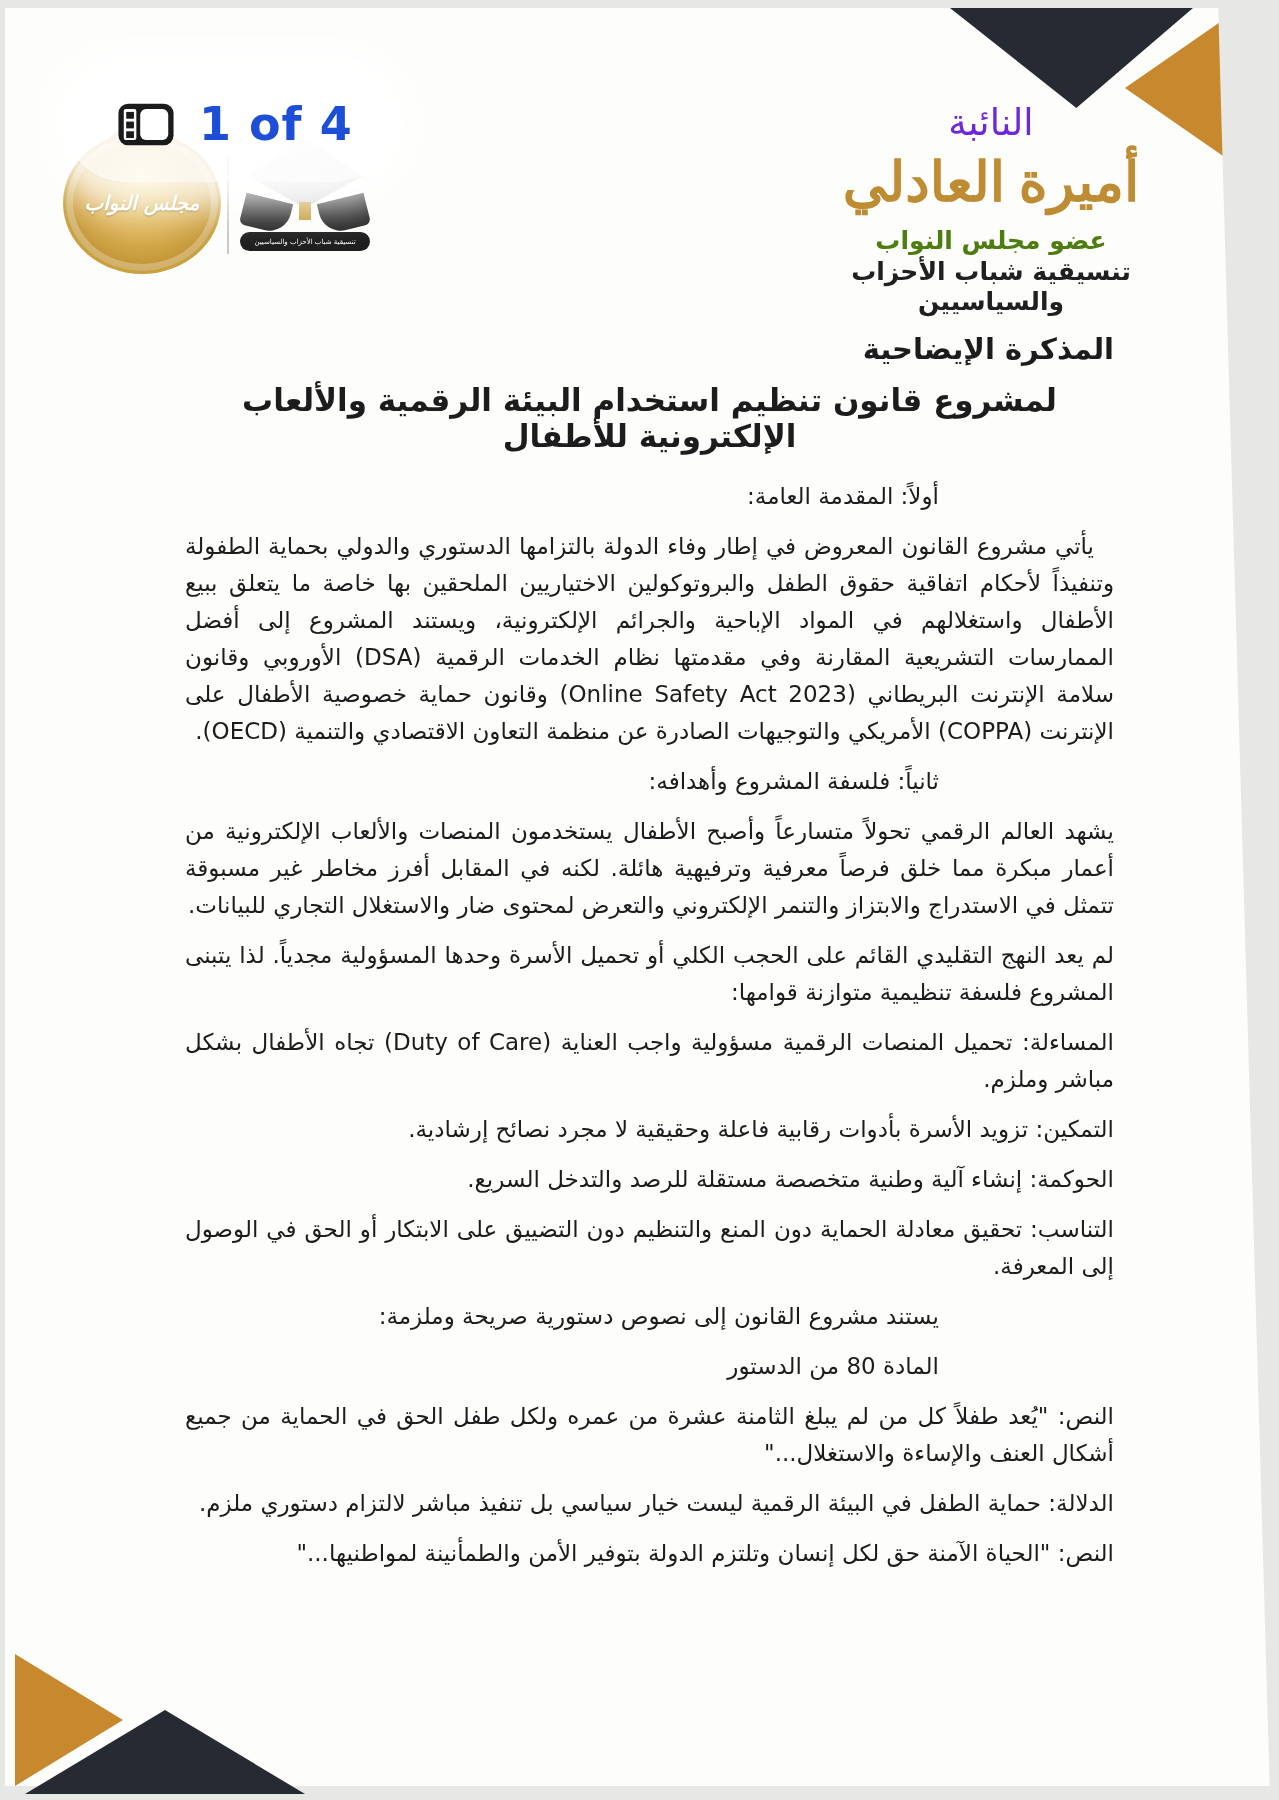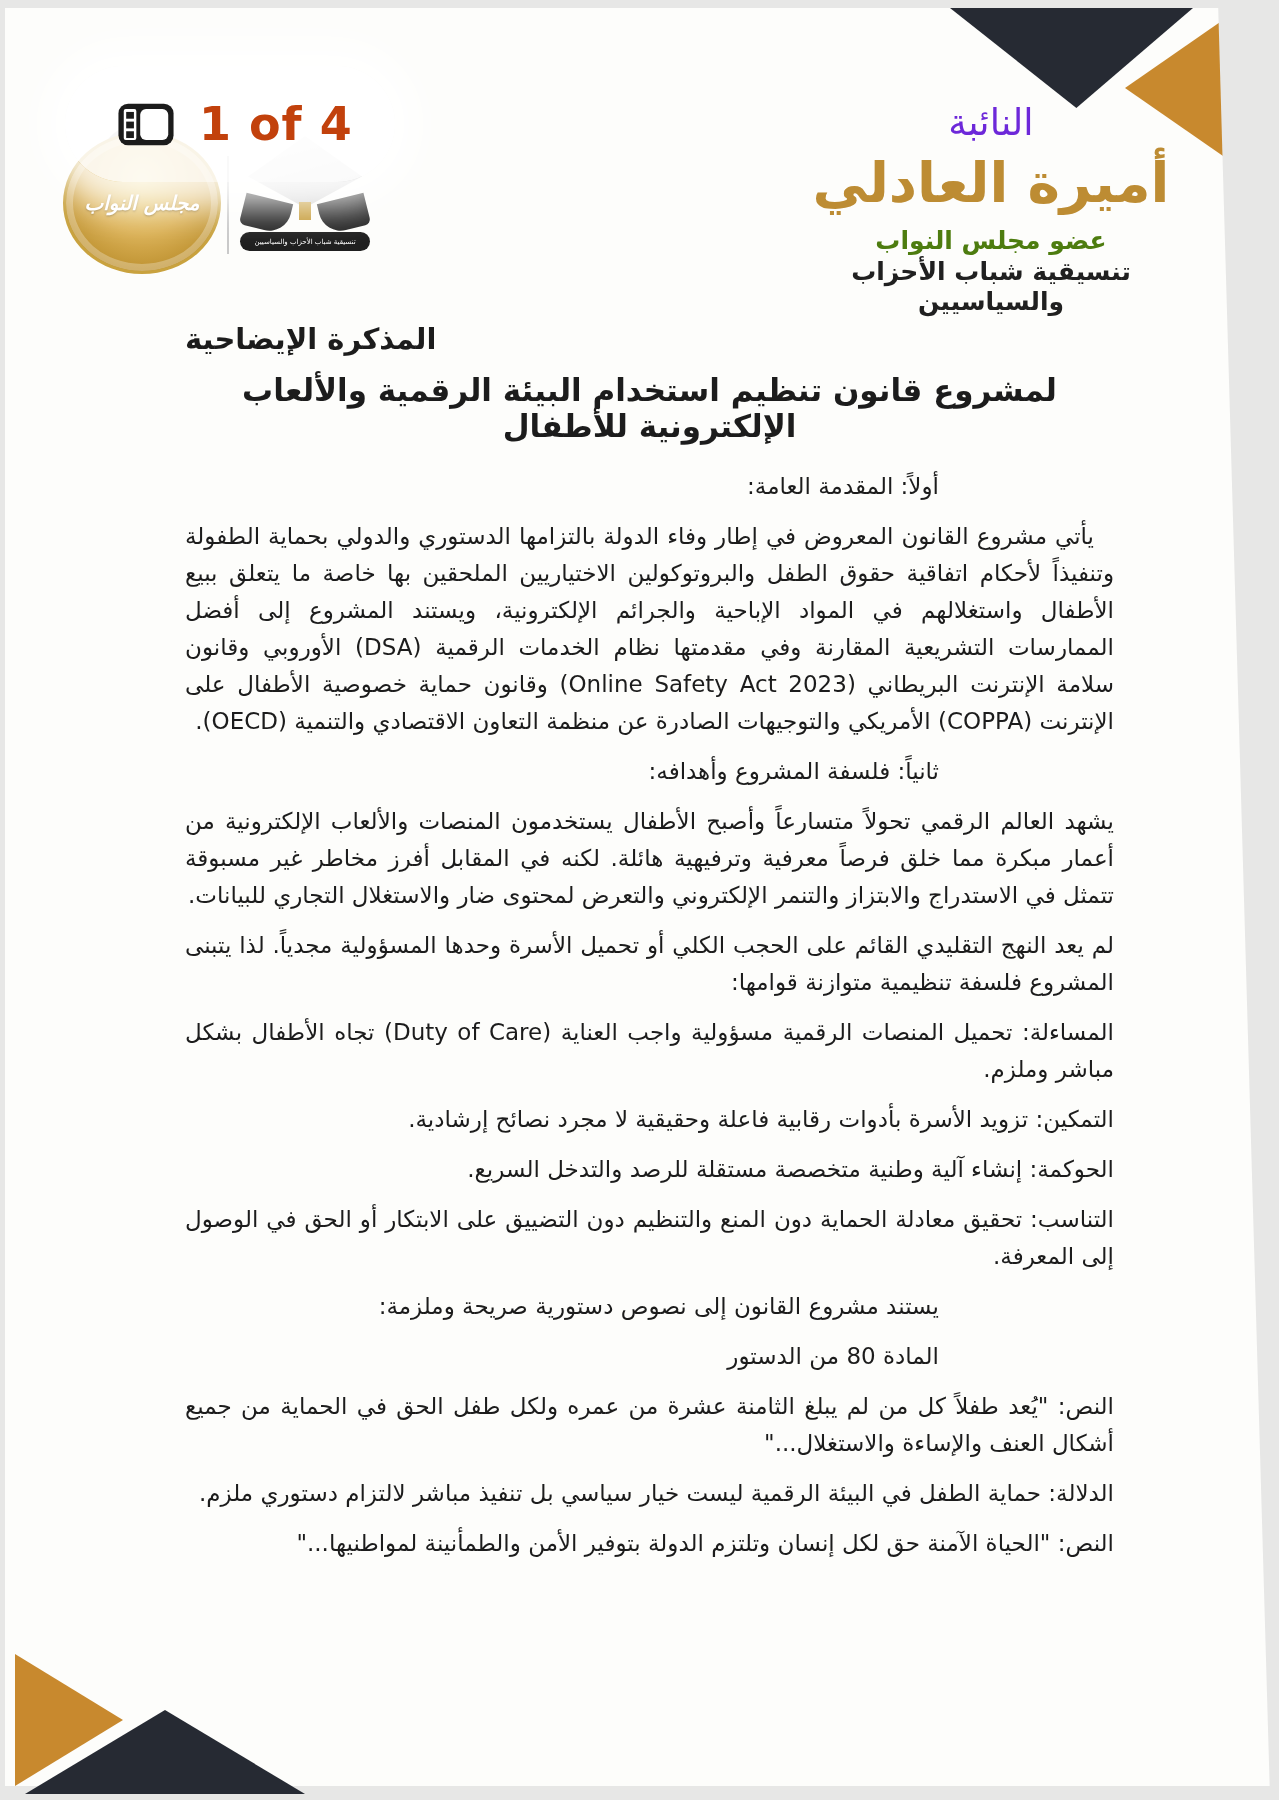--- a/index.html
+++ b/index.html
@@ -43,32 +43,32 @@
   .hand-r { right:2px; top:62px; transform:rotate(-14deg) scaleX(-1); }
   .eagle { position:absolute; left:59px; top:66px; width:12px; height:18px; background:#c59a35; }
   .coord-banner { position:absolute; left:0; top:96px; width:130px; height:19px; background:#1f1f1f;
           border-radius:10px; display:flex; align-items:center; justify-content:center; }
   .coord-banner span { color:#ffffff; font-size:7px; white-space:nowrap; }
 
   
   .page-pill { position:absolute; left:60px; top:58px; width:330px; height:116px; border-radius:60px;
           background:rgba(255,255,255,.88); box-shadow:0 0 34px 26px rgba(255,255,255,.82);
           display:flex; align-items:center; padding-left:52px; box-sizing:border-box; z-index:5; }
-  .pill-text { font-size:46px; font-weight:800; color:#c2410c; margin-left:24px; letter-spacing:1px; }
+  .pill-text { font-size:46px; font-weight:800; color:#1d4ed8; margin-left:24px; letter-spacing:1px; }
 
   
   .letterhead { position:absolute; right:68px; top:92px; width:430px; text-align:center; z-index:2; }
   .lh-prefix { font-size:37px; font-weight:400; color:#6d28d9; line-height:46px; }
-  .lh-name   { font-size:55px; font-weight:800; color:#bd8c33; line-height:74px; }
+  .lh-name   { font-size:55px; font-weight:800; color:#bd8c33; line-height:74px;font-family:Liberation Serif, serif; }
   .lh-role1  { font-size:25px; font-weight:700; color:#4d7c0f; line-height:33px; margin-top:4px; }
   .lh-role2  { font-size:25px; font-weight:700; color:#202020; line-height:30px; }
 
   
   .doc { position:absolute; left:180px; right:160px; top:306px; color:#1c1c1c; z-index:2; }
-  .doc-title    { font-size:29px; font-weight:700; text-align:left; margin:4px 0 0 0; line-height:42px; }
+  .doc-title    { font-size:29px; font-weight:700; text-align:right; margin:14px 0 0 0; line-height:42px; }
   .doc-subtitle { font-size:31px; font-weight:700; text-align:center; margin:12px 0 24px 0; line-height:36px; }
   .doc p { font-size:23px; line-height:37px; margin:0 0 13px 0; text-align:justify; }
   .doc p.indent { padding-right:175px; }
   .doc p.first-indent { text-indent:20px; }
 </style>
 </head>
 <body>
 
 <div class="stage">
   <div class="page">

